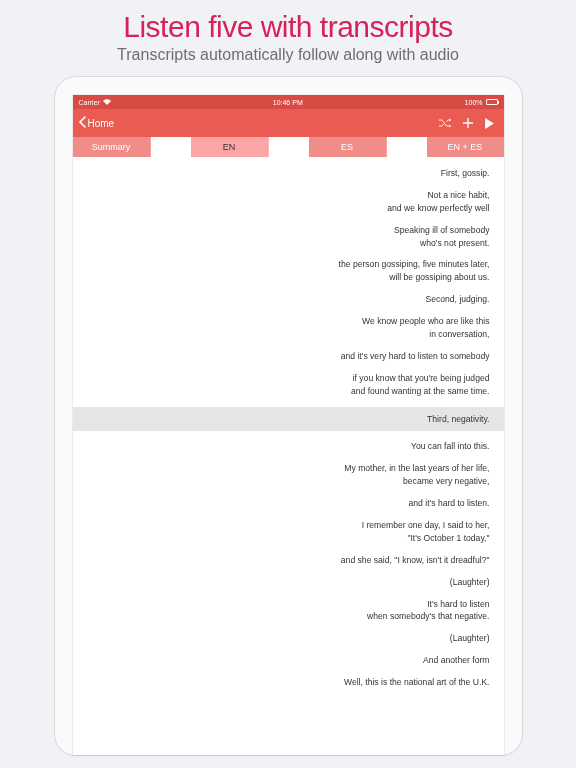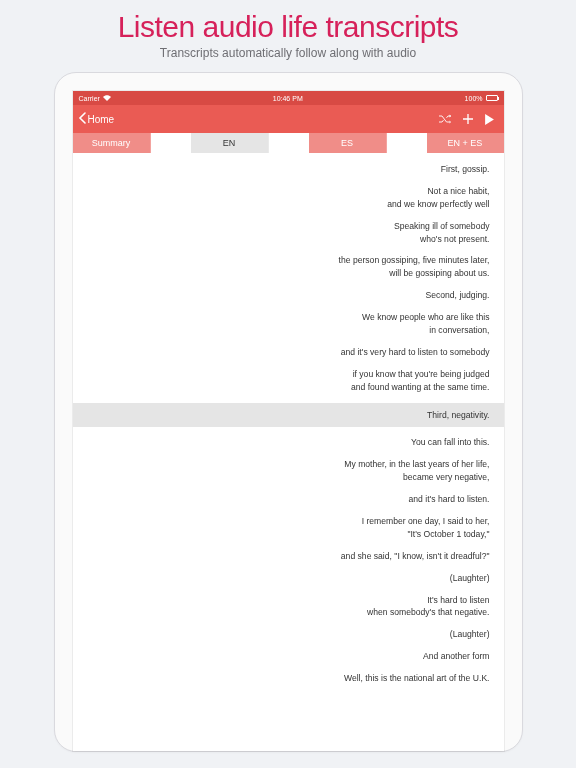--- a/index.html
+++ b/index.html
@@ -14,21 +14,21 @@
   text-align: center;
   padding: 10px 8px 6px;
 }
 .promo-title {
   font-size: 30px;
   font-weight: 400;
   color: #d6215a;
   letter-spacing: -0.5px;
 }
 .promo-sub {
-  font-size: 12px;
+  font-size: 16px;
   font-weight: 400;
   color: #6e6e73;
   margin-top: 2px;
 }
 .device-frame {
   margin: 6px auto 0;
   width: 469px;
   background: #fafafa;
   border: 1px solid #d9d9de;
   border-radius: 22px;
@@ -82,21 +82,21 @@
   color: #fff;
   font-size: 9px;
   display: flex;
   align-items: center;
   justify-content: center;
   cursor: pointer;
   border-right: 1px solid rgba(255,255,255,0.2);
 }
 .tab:last-child { border-right: none; }
 .tab.active {
-  background: #e5e5e5;
+  background: #fca5a5;
   color: #333;
 }
 .transcript {
   padding: 10px 14px;
   font-size: 8.6px;
   color: #333;
   line-height: 1.5;
   height: calc(100% - 62px);
   overflow: hidden;
   text-align: right;
@@ -106,21 +106,21 @@
 .highlight {
   background: #e5e5e5;
   margin: 0 -14px 9px;
   padding: 6px 14px;
 }
 </style>
 </head>
 <body>
 
 <div class="promo-header">
-  <div class="promo-title">Listen audio life transcripts</div>
+  <div class="promo-title">Listen five with transcripts</div>
   <div class="promo-sub">Transcripts automatically follow along with audio</div>
 </div>
 
 <div class="device-frame">
   <div class="screen">
 
     <div class="status-bar">
       <div class="status-left">
         <span>Carrier</span>
         <span class="wifi-icon">

